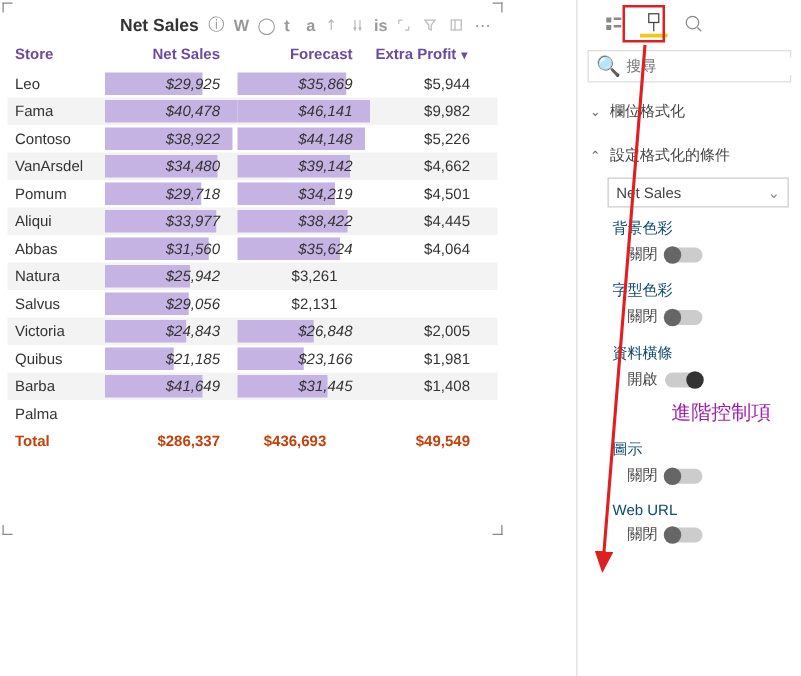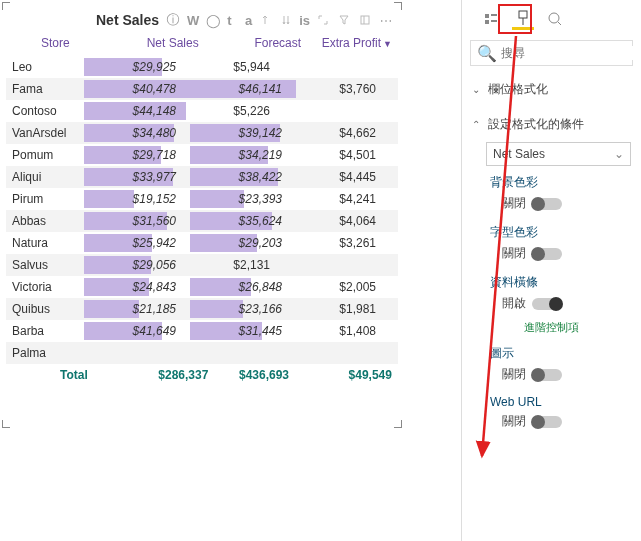--- a/index.html
+++ b/index.html
@@ -13,37 +13,37 @@
 .handle.bl { left: -4px; bottom: -4px; border-right: none; border-top: none; }
 .handle.br { right: -4px; bottom: -4px; border-left: none; border-top: none; }
 
 .vis-header { display: flex; align-items: center; height: 28px; padding: 2px 4px; gap: 6px; }
 .vis-title { font-weight: 600; font-size: 14px; color: #333; padding-left: 86px; }
 .vis-tool { color: #999; font-size: 13px; display: inline-flex; align-items: center; justify-content: center; width: 16px; height: 16px; }
 .vis-tools { display: flex; gap: 5px; align-items: center; margin-left: auto; }
 .tool-text { color: #999; font-size: 13px; font-weight: 600; }
 
 .tbl { width: 100%; font-size: 12px; }
-.tbl .hrow { display: flex; color: #6b4ba0; font-weight: 400; padding: 2px 6px 6px; margin-left: 29px; }
+.tbl .hrow { display: flex; color: #6b4ba0; font-weight: 700; padding: 2px 6px 6px; }
 .tbl .hrow .c1 { width: 72px; }
 .tbl .hrow .c2 { width: 106px; text-align: right; padding-right: 14px; }
 .tbl .hrow .c3 { width: 106px; text-align: right; padding-right: 14px; }
 .tbl .hrow .c4 { width: 80px; text-align: right; }
 .sort-arrow { font-size: 9px; margin-left: 2px; color: #6b4ba0; }
 
 .drow { display: flex; padding: 0 6px; height: 22px; align-items: center; }
 .drow:nth-child(even) { background: #f3f3f3; }
 .drow .c1 { width: 72px; color: #333; }
 .drow .c2 { width: 106px; position: relative; height: 20px; }
 .drow .c3 { width: 106px; position: relative; height: 20px; }
 .drow .c4 { width: 80px; text-align: right; color: #333; }
 .bar { position: absolute; left: 0; top: 1px; height: 18px; background: #c5b4e3; }
 .barval { position: absolute; right: 14px; top: 0; line-height: 20px; color: #333; font-style: italic; }
 
-.trow { display: flex; padding: 4px 6px; font-weight: 700; color: #0f766e; margin-left: 48px; }
+.trow { display: flex; padding: 4px 6px; font-weight: 700; color: #c2410c; }
 .trow .c1 { width: 72px; }
 .trow .c2 { width: 106px; text-align: right; padding-right: 14px; }
 .trow .c3 { width: 106px; text-align: center; padding-right: 14px; }
 .trow .c4 { width: 80px; text-align: right; }
 
 .pane { position: absolute; right: 0; top: 0; width: 180px; height: 541px; border-left: 1px solid #ddd; background: #fff; padding-top: 6px; }
 .pane-tabs { display: flex; gap: 10px; padding: 2px 0 4px 18px; align-items: center; }
 .tab-icon { width: 22px; height: 22px; display: flex; align-items: center; justify-content: center; color: #555; }
 .tab-icon.active { border-bottom: 3px solid #f2c811; }
 .tab-highlight { position: absolute; border: 2px solid #e02020; width: 34px; height: 30px; left: 498px; top: 4px; pointer-events: none; }
@@ -56,21 +56,21 @@
 .chev { font-size: 10px; color: #666; width: 10px; }
 
 .dd { margin: 6px 0 4px 14px; border: 1px solid #ccc; height: 24px; display: flex; align-items: center; padding: 0 6px; font-size: 12px; color: #444; justify-content: space-between; }
 
 .sub { padding: 4px 0 2px 18px; font-size: 12px; color: #0c4a6e; }
 .toggle-row { display: flex; align-items: center; gap: 6px; padding: 2px 0 8px 30px; font-size: 12px; color: #444; }
 .tswitch { width: 30px; height: 12px; border-radius: 6px; background: #ccc; position: relative; }
 .tswitch .knob { width: 14px; height: 14px; border-radius: 50%; background: #666; position: absolute; top: -1px; left: -1px; }
 .tswitch.on .knob { left: auto; right: -1px; background: #333; }
 
-.link { color: #15803d; font-size: 11px; text-align: center; padding: 0 14px 6px; cursor: pointer; }
+.link { color: #a21caf; font-size: 16px; text-align: right; padding: 0 14px 6px; cursor: pointer; }
 
 .arrow-svg { position: absolute; left: 460px; top: 6px; width: 180px; height: 480px; pointer-events: none; }
 </style>
 </head>
 <body>
 
 <div class="canvas">
   <div class="visual">
     <div class="handle tl"></div>
     <div class="handle tr"></div>
@@ -123,36 +123,44 @@
         <div class="c3">Forecast</div>
         <div class="c4"><span>Extra Profit</span><span class="sort-arrow">▼</span></div>
       </div>
       <div id="tbody">
           <div class="drow">
             <div class="c1">Leo</div>
             <div class="c2">
               <div class="bar" style="width:74%"></div>
               <div class="barval">$29,925</div>
             </div>
+            <div class="c3">
+              <div class="bar" style="width:82%"></div>
+              <div class="barval">$35,869</div>
+            </div>
             <div class="c4">$5,944</div>
           </div>
           <div class="drow">
             <div class="c1">Fama</div>
             <div class="c2">
               <div class="bar" style="width:100%"></div>
               <div class="barval">$40,478</div>
             </div>
             <div class="c3">
               <div class="bar" style="width:100%"></div>
               <div class="barval">$46,141</div>
             </div>
-            <div class="c4">$3,760</div>
+            <div class="c4">$9,982</div>
           </div>
           <div class="drow">
             <div class="c1">Contoso</div>
+            <div class="c2">
+              <div class="bar" style="width:96%"></div>
+              <div class="barval">$38,922</div>
+            </div>
             <div class="c3">
               <div class="bar" style="width:96%"></div>
               <div class="barval">$44,148</div>
             </div>
             <div class="c4">$5,226</div>
           </div>
           <div class="drow">
             <div class="c1">VanArsdel</div>
             <div class="c2">
               <div class="bar" style="width:85%"></div>
@@ -182,52 +190,36 @@
               <div class="bar" style="width:84%"></div>
               <div class="barval">$33,977</div>
             </div>
             <div class="c3">
               <div class="bar" style="width:83%"></div>
               <div class="barval">$38,422</div>
             </div>
             <div class="c4">$4,445</div>
           </div>
           <div class="drow">
-            <div class="c1">Pirum</div>
-            <div class="c2">
-              <div class="bar" style="width:47%"></div>
-              <div class="barval">$19,152</div>
-            </div>
-            <div class="c3">
-              <div class="bar" style="width:51%"></div>
-              <div class="barval">$23,393</div>
-            </div>
-            <div class="c4">$4,241</div>
-          </div>
-          <div class="drow">
             <div class="c1">Abbas</div>
             <div class="c2">
               <div class="bar" style="width:78%"></div>
               <div class="barval">$31,560</div>
             </div>
             <div class="c3">
               <div class="bar" style="width:77%"></div>
               <div class="barval">$35,624</div>
             </div>
             <div class="c4">$4,064</div>
           </div>
           <div class="drow">
             <div class="c1">Natura</div>
             <div class="c2">
               <div class="bar" style="width:64%"></div>
               <div class="barval">$25,942</div>
-            </div>
-            <div class="c3">
-              <div class="bar" style="width:63%"></div>
-              <div class="barval">$29,203</div>
             </div>
             <div class="c4">$3,261</div>
           </div>
           <div class="drow">
             <div class="c1">Salvus</div>
             <div class="c3">
               <div class="bar" style="width:63%"></div>
               <div class="barval">$29,056</div>
             </div>
             <div class="c4">$2,131</div>

